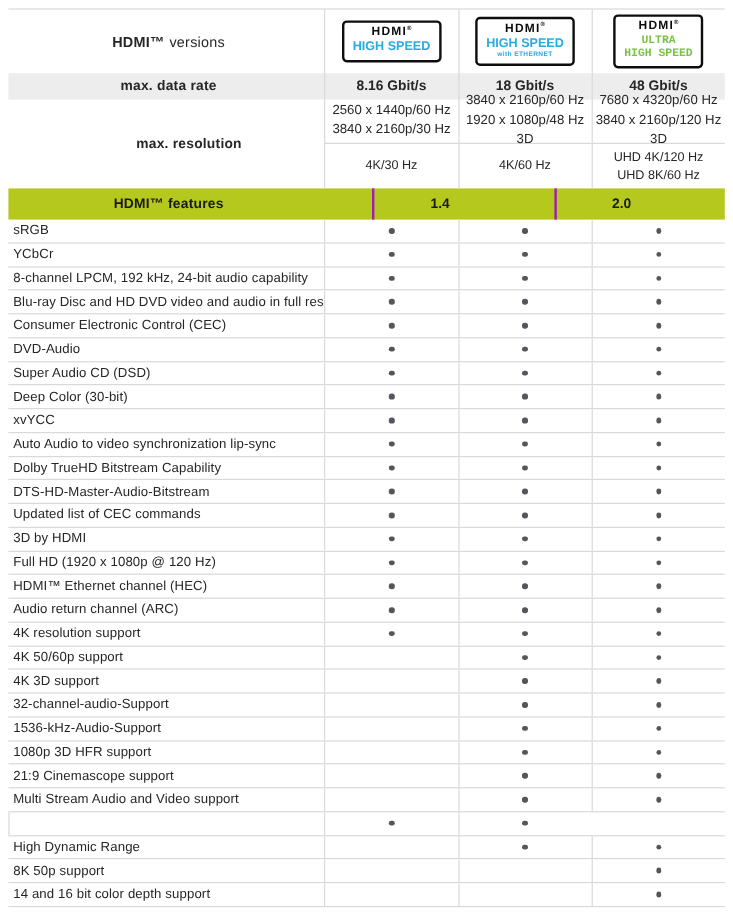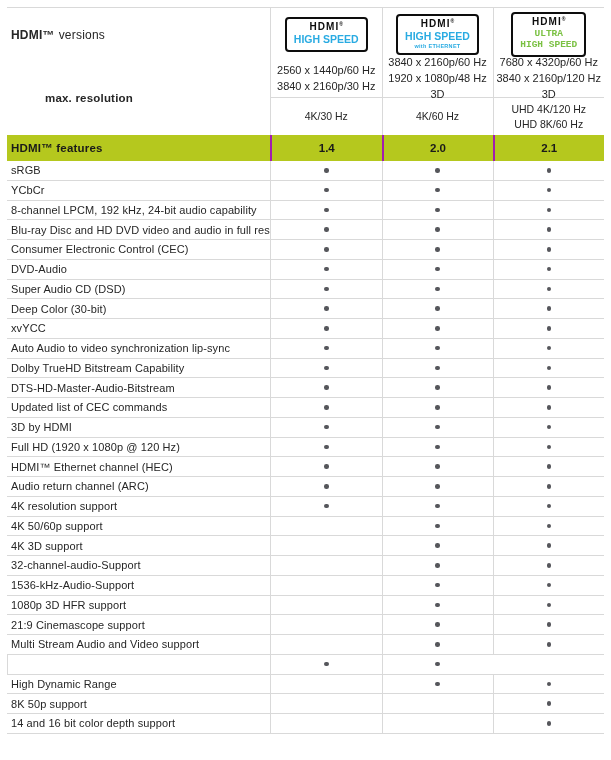--- a/index.html
+++ b/index.html
@@ -14,21 +14,21 @@
   *{box-sizing:border-box;}
   body{margin:0;font-family:"Liberation Sans",sans-serif;color:var(--text);background:#fff;}
   .page{width:611px;height:760px;background:#fff;overflow:hidden;position:relative;}
   .tbl{margin:7px 7px 0 7px;width:597px;border-top:1px solid var(--line);}
   .grid{display:grid;grid-template-columns:263px 111.5px 111px 111.5px;}
   .cell{display:flex;align-items:center;min-width:0;}
   .bl{border-left:1px solid var(--line);}
 
   
   .row-versions{height:53px;}
-  .label-cell{padding-left:4px;}
+  .label-cell{padding-left:4px;justify-content:center;}
   .vlabel{font-size:12px;letter-spacing:.2px;}
   .vlabel .b{font-weight:700;}
   .vlabel .r{margin-left:4px;}
   .badge-cell{justify-content:center;}
   .badge{display:inline-flex;flex-direction:column;align-items:center;border:2.5px solid #0d0d0d;border-radius:4px;padding:3px 7px 4px;background:#fff;line-height:1.1;}
   .badge-logo{font-weight:700;font-size:10px;letter-spacing:1px;color:#0d0d0d;line-height:1;}
   .badge-logo sup{font-size:5px;vertical-align:super;letter-spacing:0;}
   .badge-line{font-weight:700;white-space:nowrap;}
   .badge-line.lg{font-size:10.5px;margin-top:2px;}
   .badge-line.md{font-size:9.5px;line-height:1.2;}
@@ -43,21 +43,21 @@
   .val-cell{justify-content:center;font-size:11.5px;font-weight:700;}
 
   
   .res-grid{grid-template-rows:37px 37px;}
   .res-label{grid-row:1 / span 2;font-size:11.5px;font-weight:700;letter-spacing:.2px;margin-left:34px;}
   .res-cell{flex-direction:column;justify-content:center;text-align:center;line-height:1.45;}
   .res-primary{font-size:11px;border-bottom:1px solid var(--line);}
   .res-secondary{font-size:10.5px;line-height:1.4;}
 
   
-  .row-fhdr{height:26px;background:var(--features-row-bg);}
+  .row-fhdr{height:26px;background:var(--features-row-bg);gap:40px;}
   .row-fhdr .cell{border-left:2px solid #a21caf;}
   .row-fhdr .cell:first-child{border-left:none;}
   .fhdr-label{font-size:11.5px;font-weight:700;color:#1a1a1a;letter-spacing:.2px;}
   .ver-cell{justify-content:center;font-size:11.5px;font-weight:700;color:#1a1a1a;}
 
   
   .frow{height:19.76px;border-bottom:1px solid var(--line);text-align:center;}
   .fl{font-size:11px;letter-spacing:.1px;padding-left:4px;white-space:nowrap;overflow:hidden;}
   .dot-cell{justify-content:center;border-left:1px solid var(--line);}
   .dot{width:4.5px;height:4.5px;border-radius:50%;background:var(--dot);display:block;}
@@ -87,20 +87,26 @@
       </div>
       <div class="cell badge-cell bl">
         <div class="badge">
           <div class="badge-logo"><span>HDMI</span><sup>®</sup></div>
           <div class="badge-line md green">ULTRA</div>
           <div class="badge-line md green">HIGH SPEED</div>
         </div>
       </div>
     </div>
 
+    <div class="grid row-rate">
+      <div class="cell label-cell rate-label">max. data rate</div>
+      <div class="cell val-cell bl">8.16 Gbit/s</div>
+      <div class="cell val-cell bl">18 Gbit/s</div>
+      <div class="cell val-cell bl">48 Gbit/s</div>
+    </div>
 
     <div class="grid res-grid">
       <div class="cell label-cell res-label">max. resolution</div>
       <div class="cell res-cell res-primary bl">
         <span>2560 x 1440p/60 Hz</span>
         <span>3840 x 2160p/30 Hz</span>
       </div>
       <div class="cell res-cell res-primary bl">
         <span>3840 x 2160p/60 Hz</span>
         <span>1920 x 1080p/48 Hz 3D</span>

